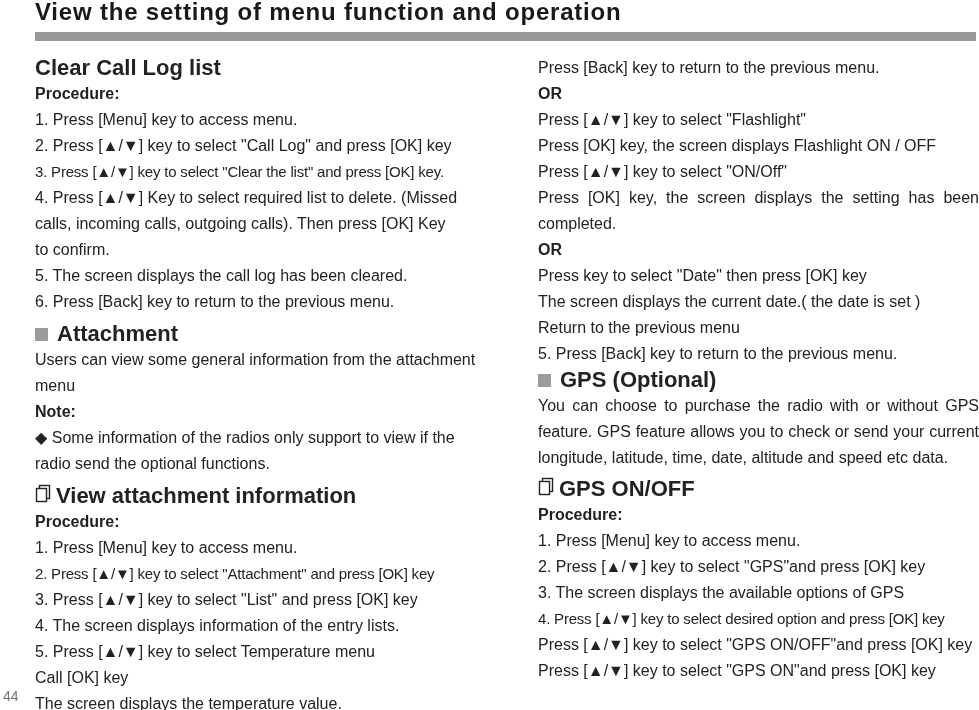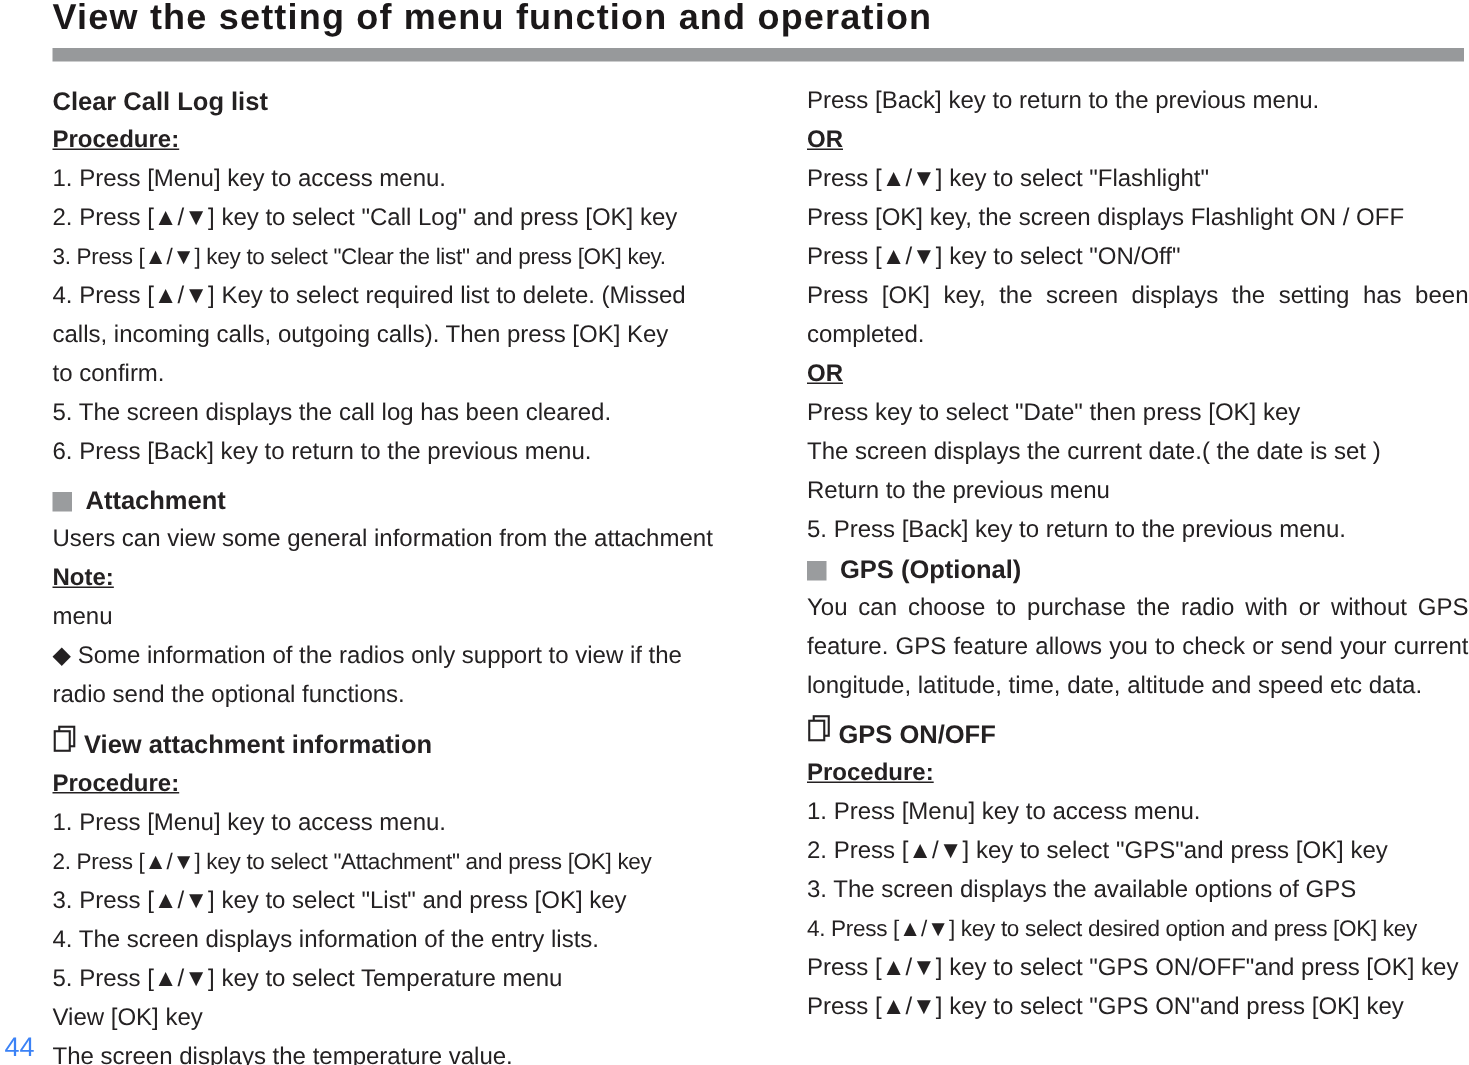--- a/index.html
+++ b/index.html
@@ -15,38 +15,38 @@
     color:#1b1819; white-space:nowrap;
   }
   .rule {
     position:absolute; left:35px; top:32px;
     width:941px; height:9px; background:#97999b;
   }
   .col { position:absolute; top:55px; font-size:16px; line-height:26px; }
   .col.left  { left:35px;  width:452px; }
   .col.right { left:538px; width:441px; }
   .ln { margin:0; white-space:nowrap; }
-  .ln.b { font-weight:bold;text-decoration:underline; }
+  .ln.b { font-weight:bold; }
   .ln.cond { font-size:15px; letter-spacing:-0.2px; }
   .ln.just { white-space:normal; text-align:justify; text-align-last:justify; }
   .h {
-    font-size:17px; font-weight:bold; line-height:26px;
+    font-size:22px; font-weight:bold; line-height:26px;
     display:flex; align-items:center; white-space:nowrap;
   }
   .sec.gap-sm { margin-top:6px; }
   .sec.gap-lg { }
   .sec.gap-xs { margin-top:5px; }
   .sq {
     display:inline-block; width:13px; height:13px;
     background:#9a9c9e; margin-right:9px; flex:0 0 auto;
   }
   .pages { margin-right:5px; flex:0 0 auto; display:inline-block; }
   .pagenum {
     position:absolute; left:3px; top:688px;
-    font-size:18px; color:#3b82f6;
+    font-size:14px; color:#737373;
   }
 </style>
 </head>
 <body>
 
 <h1 class="title">View the setting of menu function and operation</h1>
 <div class="rule"></div>
 
 <div class="col left">
 
@@ -62,43 +62,43 @@
     <p class="ln">5. The screen displays the call log has been cleared.</p>
     <p class="ln">6. Press [Back] key to return to the previous menu.</p>
   </div>
 
   <div class="sec gap-sm">
     <h3 class="h">
       <span class="sq"></span>
       <span>Attachment</span>
     </h3>
     <p class="ln">Users can view some general information from the attachment</p>
+    <p class="ln">menu</p>
     <p class="ln b">Note:</p>
-    <p class="ln">menu</p>
     <p class="ln">◆ Some information of the radios only support to view if the</p>
     <p class="ln">radio send the optional functions.</p>
   </div>
 
   <div class="sec gap-sm">
     <h3 class="h">
       <span class="pages">
         <svg width="16" height="19" viewBox="0 0 16 19">
           <rect x="4.5" y="1.5" width="10" height="13" fill="#ffffff" stroke="#242122" stroke-width="1.4"></rect>
           <rect x="1.5" y="4.5" width="10" height="13" fill="#ffffff" stroke="#242122" stroke-width="1.4"></rect>
         </svg>
       </span>
       <span>View attachment information</span>
     </h3>
     <p class="ln b">Procedure:</p>
     <p class="ln">1. Press [Menu] key to access menu.</p>
     <p class="ln cond">2. Press [▲/▼] key to select "Attachment" and press [OK] key</p>
     <p class="ln">3. Press [▲/▼] key to select "List" and press [OK] key</p>
     <p class="ln">4. The screen displays information of the entry lists.</p>
     <p class="ln">5. Press [▲/▼] key to select Temperature menu</p>
-    <p class="ln">View [OK] key</p>
+    <p class="ln">Call [OK] key</p>
     <p class="ln">The screen displays the temperature value.</p>
   </div>
 
 </div>
 
 <div class="col right">
 
   <div class="sec">
     <p class="ln">Press [Back] key to return to the previous menu.</p>
     <p class="ln b">OR</p>

